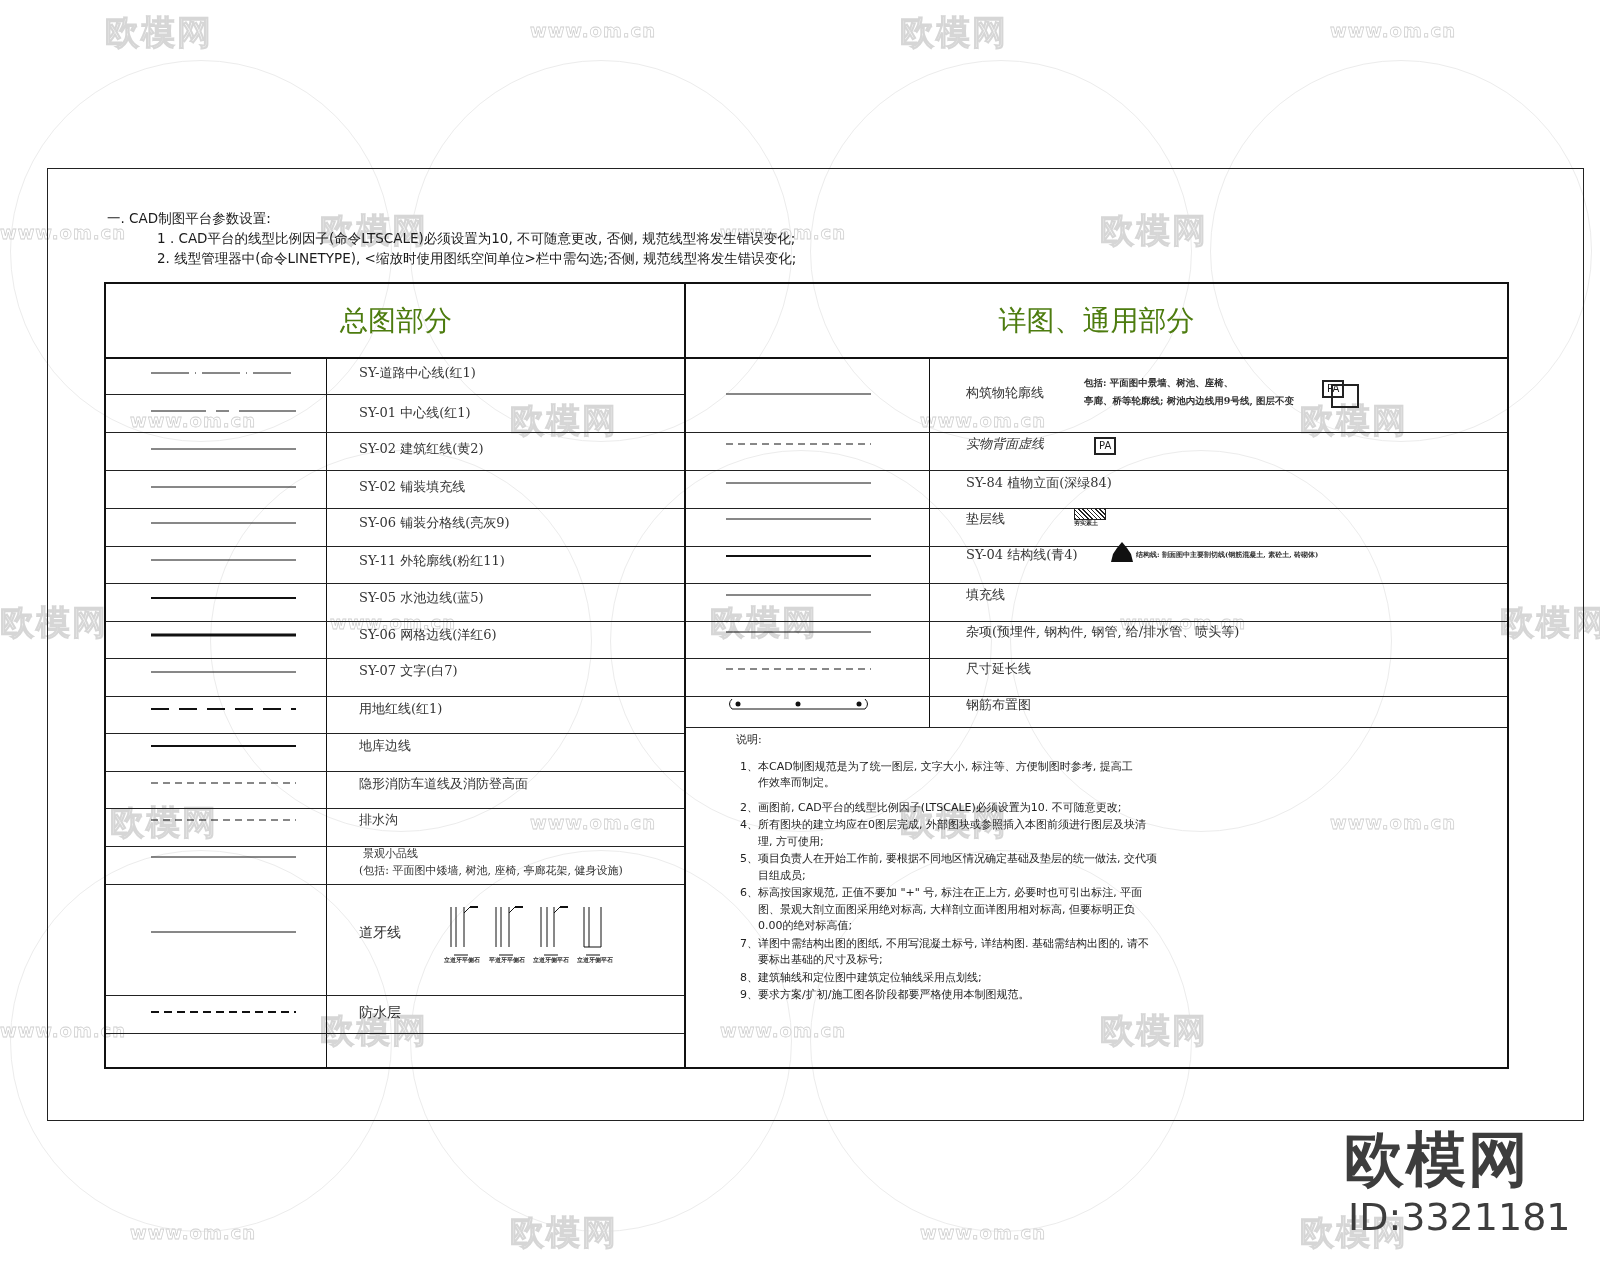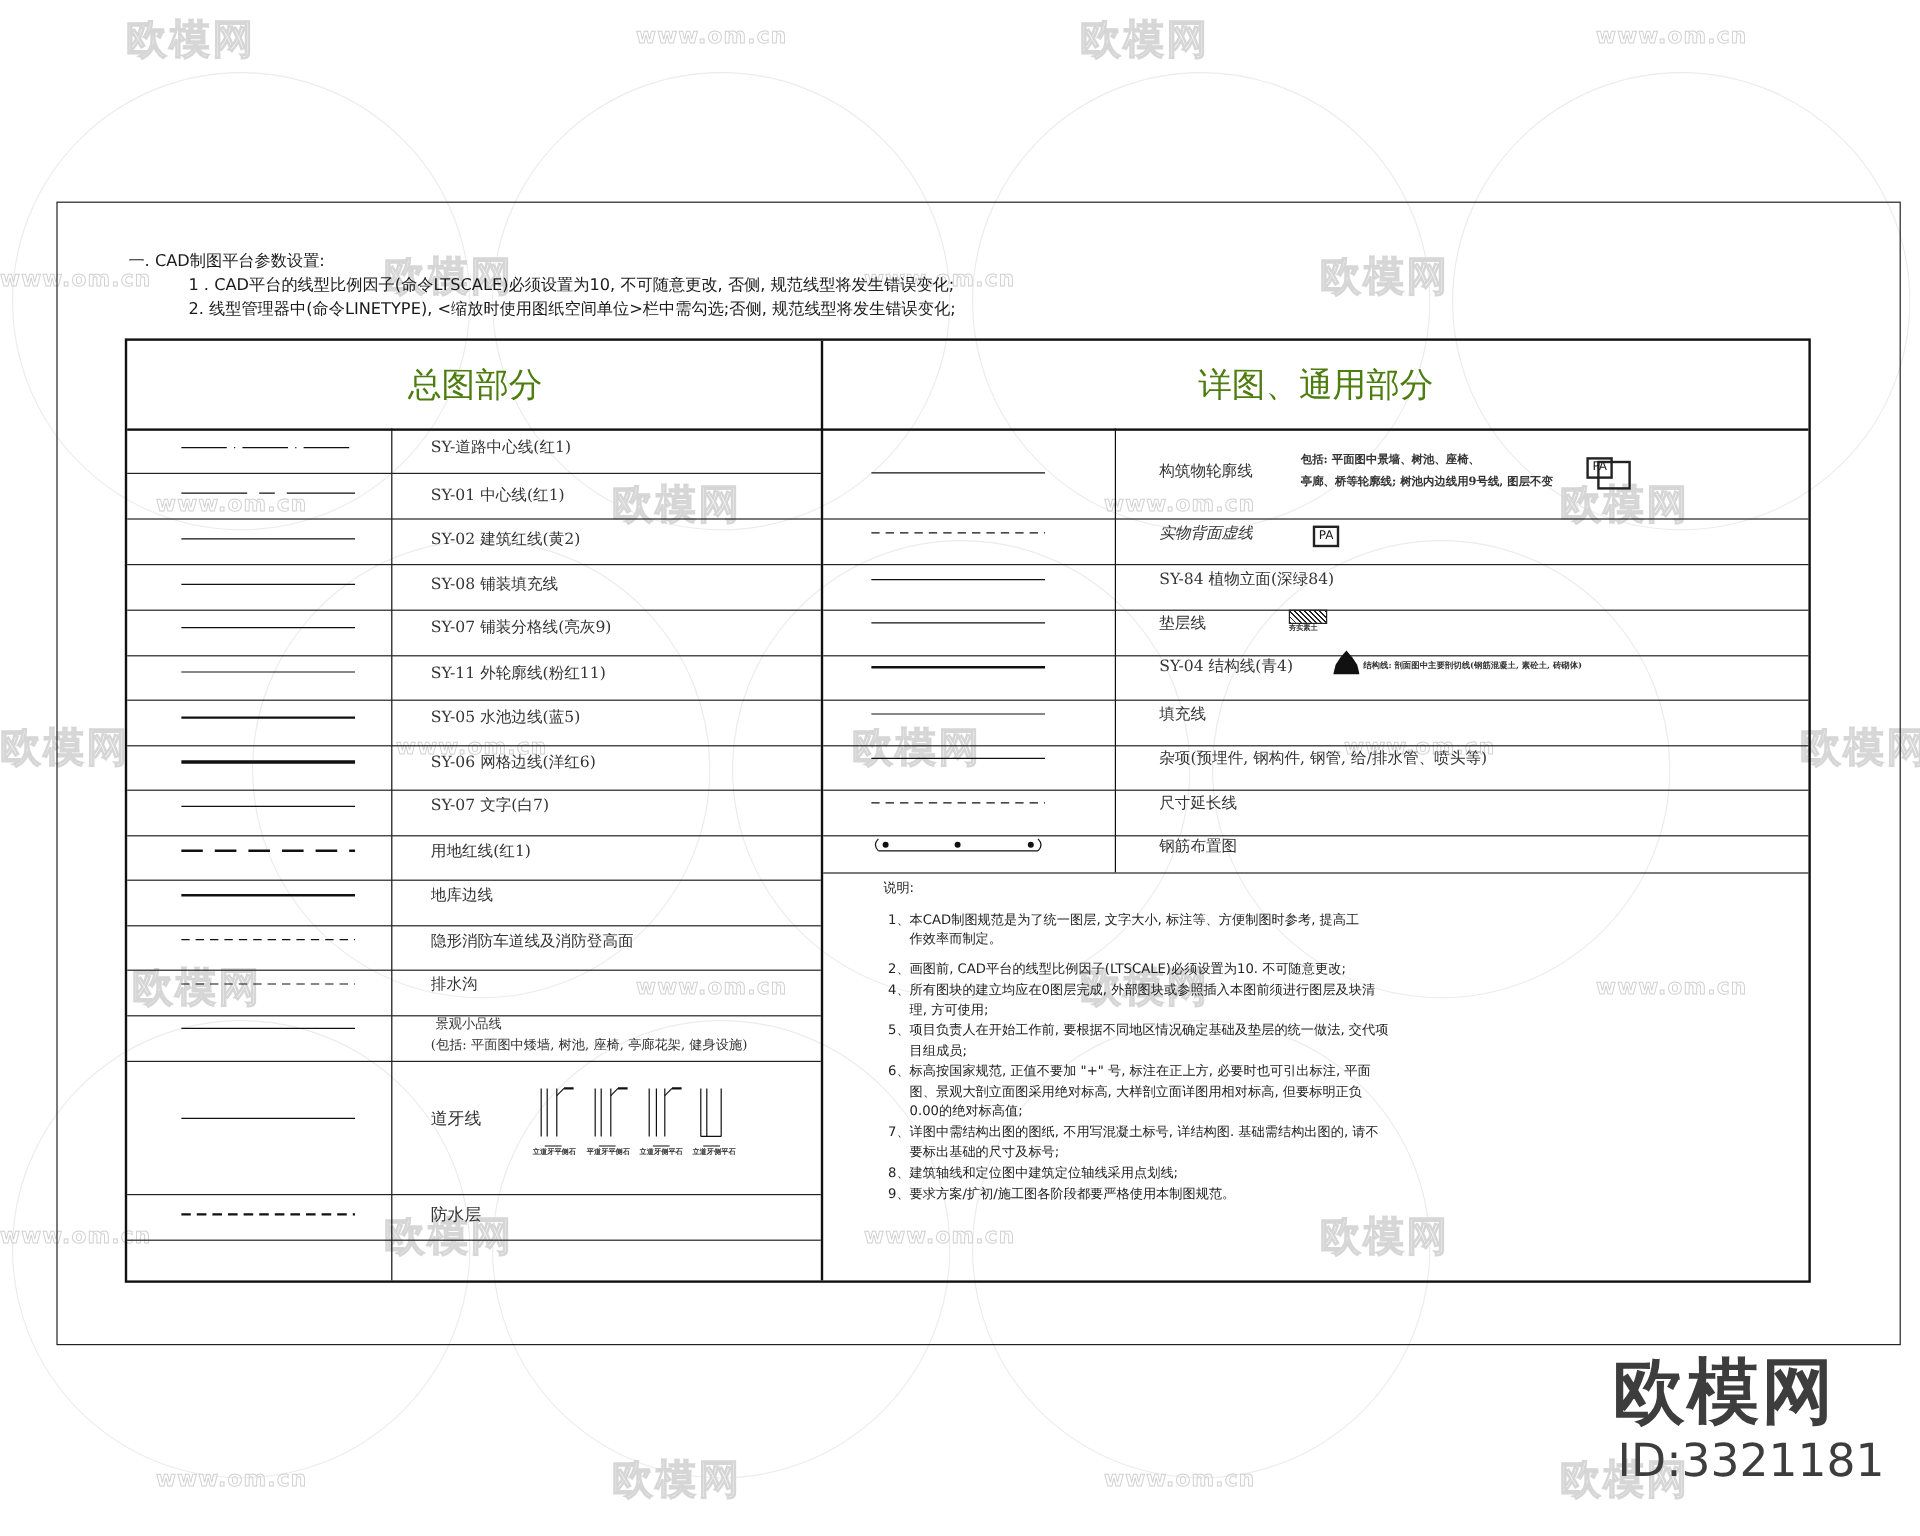--- a/index.html
+++ b/index.html
@@ -140,26 +140,26 @@
   <div class="lbl" style="left:253px;top:120px;">SY-01  中心线(红1)</div>
 
   <svg style="position:absolute;left:45px;top:162px;" width="145" height="6">
       <line x1="0" y1="3" x2="145" y2="3" stroke="#111" stroke-width="1"></line>
     </svg>
   <div class="lbl" style="left:253px;top:156px;">SY-02  建筑红线(黄2)</div>
 
   <svg style="position:absolute;left:45px;top:200px;" width="145" height="6">
       <line x1="0" y1="3" x2="145" y2="3" stroke="#111" stroke-width="1"></line>
     </svg>
-  <div class="lbl" style="left:253px;top:194px;">SY-08  铺装填充线</div>
+  <div class="lbl" style="left:253px;top:194px;">SY-02  铺装填充线</div>
 
   <svg style="position:absolute;left:45px;top:236px;" width="145" height="6">
       <line x1="0" y1="3" x2="145" y2="3" stroke="#111" stroke-width="1"></line>
     </svg>
-  <div class="lbl" style="left:253px;top:230px;">SY-07  铺装分格线(亮灰9)</div>
+  <div class="lbl" style="left:253px;top:230px;">SY-06  铺装分格线(亮灰9)</div>
 
   <svg style="position:absolute;left:45px;top:273px;" width="145" height="6">
       <line x1="0" y1="3" x2="145" y2="3" stroke="#111" stroke-width="1"></line>
     </svg>
   <div class="lbl" style="left:253px;top:268px;">SY-11  外轮廓线(粉红11)</div>
 
   <svg style="position:absolute;left:45px;top:311px;" width="145" height="6">
       <line x1="0" y1="3" x2="145" y2="3" stroke="#111" stroke-width="2"></line>
     </svg>
   <div class="lbl" style="left:253px;top:305px;">SY-05  水池边线(蓝5)</div>

